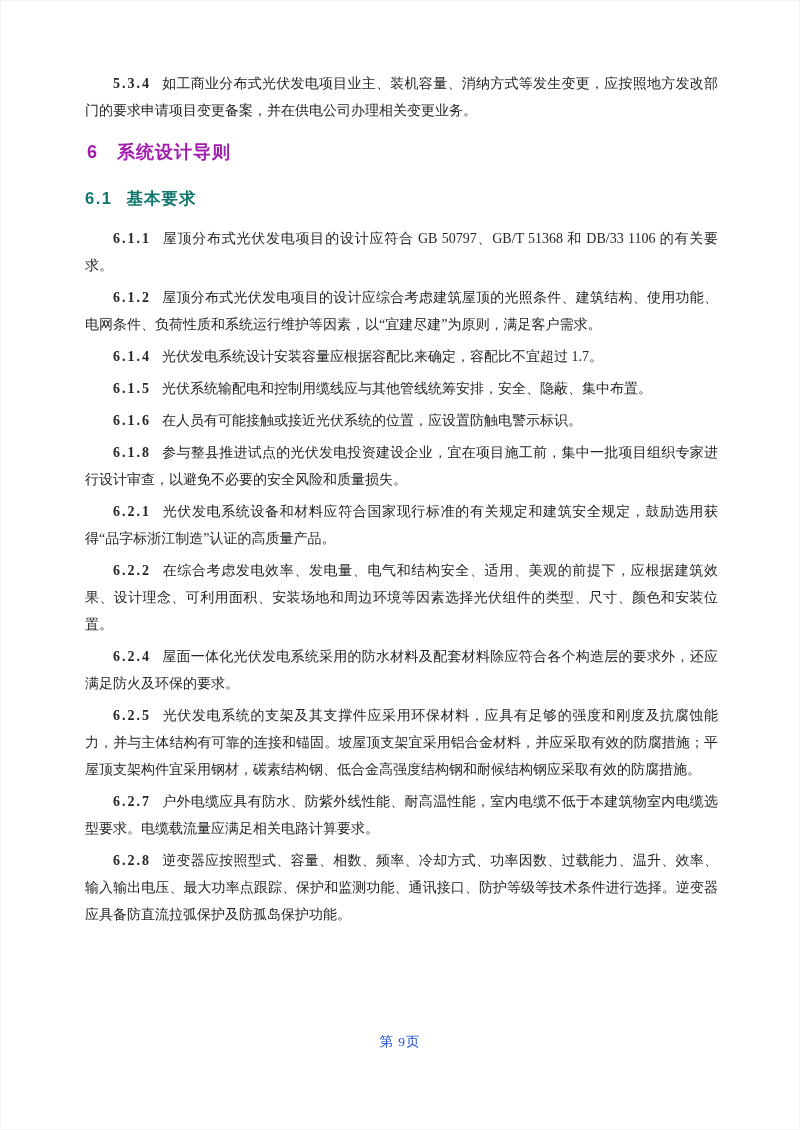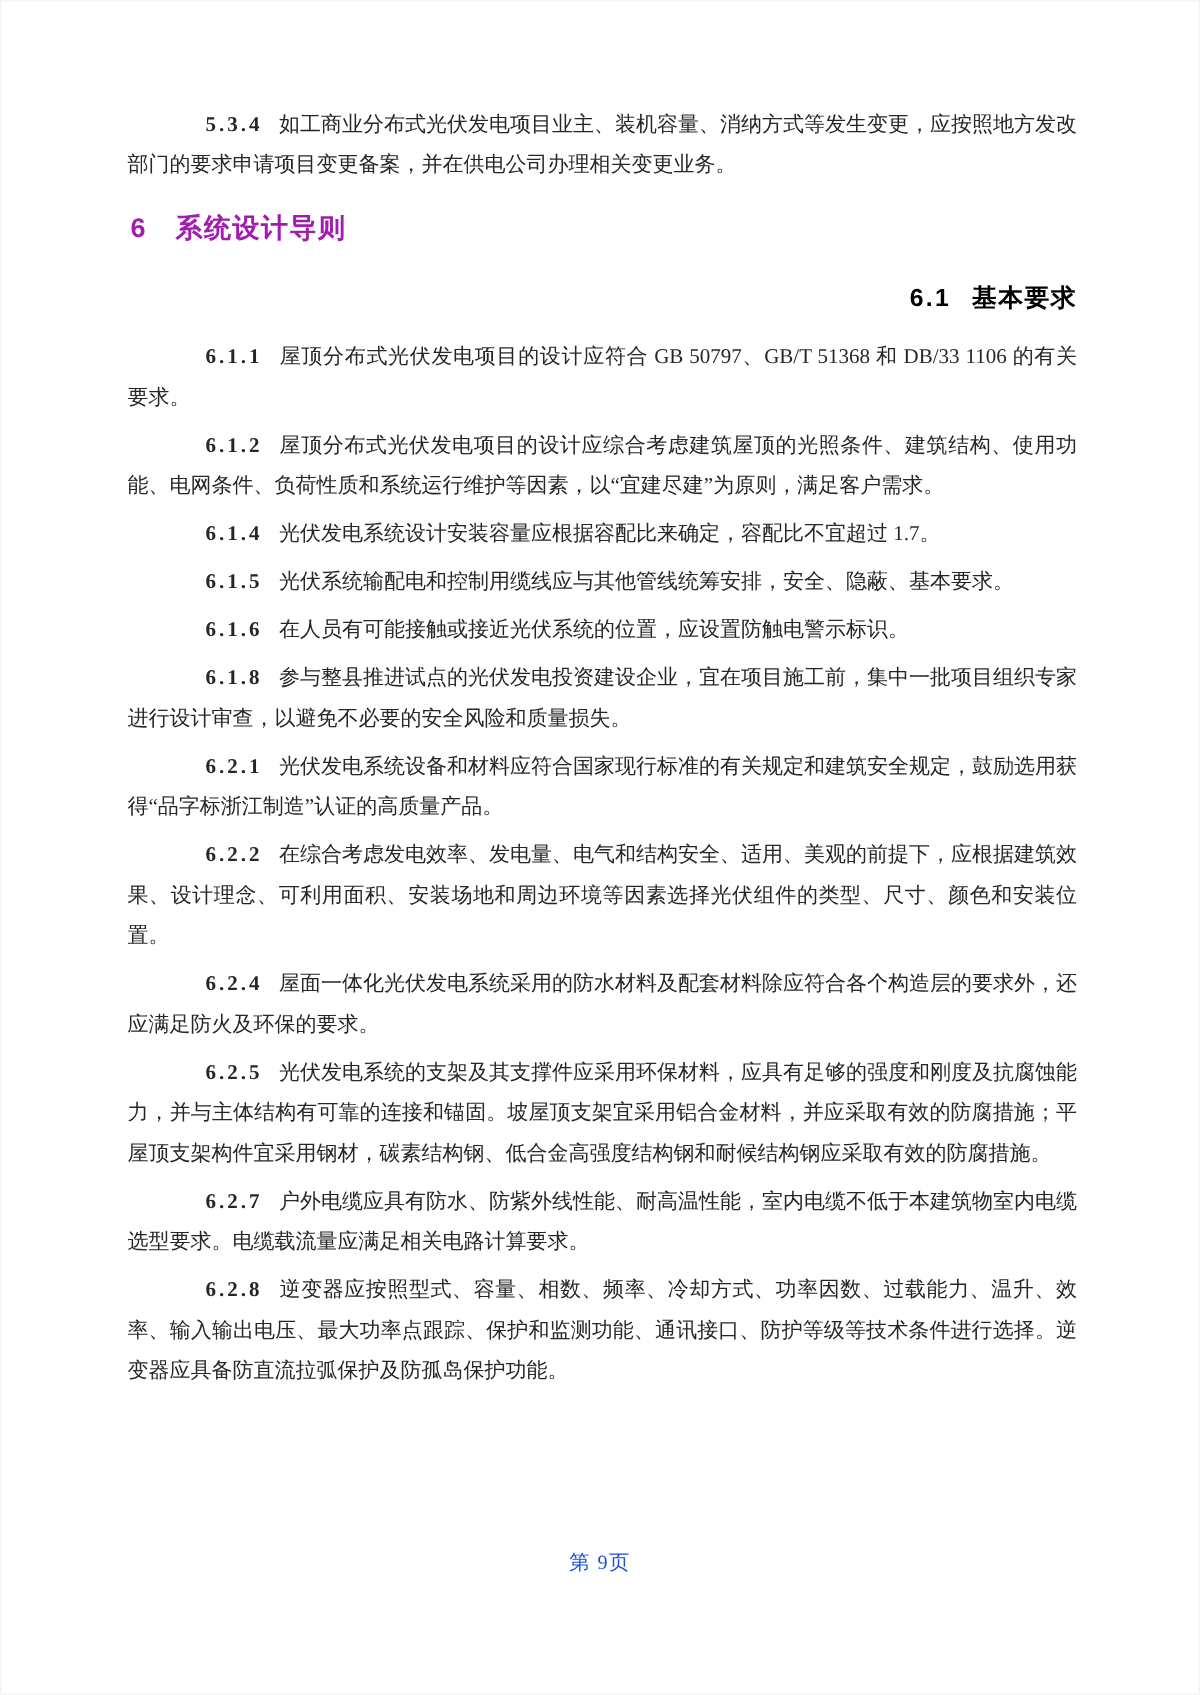--- a/index.html
+++ b/index.html
@@ -29,42 +29,40 @@
     line-height: 27px;
     margin: 0 0 5px 0;
     text-align: justify;
     text-indent: 2em;
   }
   .cnum {
     font-weight: 700;
     letter-spacing: 2px;
     margin-right: 11px;
     white-space: nowrap;
-    margin-left: 24px;
   }
   h1.chapter {
     font-family: "Liberation Sans", "DejaVu Sans", sans-serif;
     font-size: 18px;
     font-weight: 700;
     color: #a21caf;
     margin: 16px 0 24px 2px;
     letter-spacing: 1px;
   }
   h1.chapter .hnum {
     margin-right: 20px;
     letter-spacing: 0;
   }
   h2.section {
     font-family: "Liberation Sans", "DejaVu Sans", sans-serif;
     font-size: 16.5px;
     font-weight: 700;
-    color: #000000;
+    color: #0f766e;
     margin: 18px 0 15px 0;
     letter-spacing: 1px;
-    text-align: right;
   }
   h2.section .hnum {
     margin-right: 14px;
     letter-spacing: 1.5px;
   }
   .footer {
     position: absolute;
     left: 0;
     top: 1033px;
     width: 800px;
@@ -82,21 +80,21 @@
 
     <p class="clause"><span class="cnum">5.3.4</span><span>如工商业分布式光伏发电项目业主、装机容量、消纳方式等发生变更，应按照地方发改部门的要求申请项目变更备案，并在供电公司办理相关变更业务。</span></p>
 
     <h1 class="chapter"><span class="hnum">6</span><span>系统设计导则</span></h1>
 
     <h2 class="section"><span class="hnum">6.1</span><span>基本要求</span></h2>
 
     <p class="clause"><span class="cnum">6.1.1</span><span>屋顶分布式光伏发电项目的设计应符合 GB 50797、GB/T 51368 和 DB/33 1106 的有关要求。</span></p>
     <p class="clause"><span class="cnum">6.1.2</span><span>屋顶分布式光伏发电项目的设计应综合考虑建筑屋顶的光照条件、建筑结构、使用功能、电网条件、负荷性质和系统运行维护等因素，以“宜建尽建”为原则，满足客户需求。</span></p>
     <p class="clause"><span class="cnum">6.1.4</span><span>光伏发电系统设计安装容量应根据容配比来确定，容配比不宜超过 1.7。</span></p>
-    <p class="clause"><span class="cnum">6.1.5</span><span>光伏系统输配电和控制用缆线应与其他管线统筹安排，安全、隐蔽、基本要求。</span></p>
+    <p class="clause"><span class="cnum">6.1.5</span><span>光伏系统输配电和控制用缆线应与其他管线统筹安排，安全、隐蔽、集中布置。</span></p>
     <p class="clause"><span class="cnum">6.1.6</span><span>在人员有可能接触或接近光伏系统的位置，应设置防触电警示标识。</span></p>
     <p class="clause"><span class="cnum">6.1.8</span><span>参与整县推进试点的光伏发电投资建设企业，宜在项目施工前，集中一批项目组织专家进行设计审查，以避免不必要的安全风险和质量损失。</span></p>
 
 
     <p class="clause"><span class="cnum">6.2.1</span><span>光伏发电系统设备和材料应符合国家现行标准的有关规定和建筑安全规定，鼓励选用获得“品字标浙江制造”认证的高质量产品。</span></p>
     <p class="clause"><span class="cnum">6.2.2</span><span>在综合考虑发电效率、发电量、电气和结构安全、适用、美观的前提下，应根据建筑效果、设计理念、可利用面积、安装场地和周边环境等因素选择光伏组件的类型、尺寸、颜色和安装位置。</span></p>
     <p class="clause"><span class="cnum">6.2.4</span><span>屋面一体化光伏发电系统采用的防水材料及配套材料除应符合各个构造层的要求外，还应满足防火及环保的要求。</span></p>
     <p class="clause"><span class="cnum">6.2.5</span><span>光伏发电系统的支架及其支撑件应采用环保材料，应具有足够的强度和刚度及抗腐蚀能力，并与主体结构有可靠的连接和锚固。坡屋顶支架宜采用铝合金材料，并应采取有效的防腐措施；平屋顶支架构件宜采用钢材，碳素结构钢、低合金高强度结构钢和耐候结构钢应采取有效的防腐措施。</span></p>
     <p class="clause"><span class="cnum">6.2.7</span><span>户外电缆应具有防水、防紫外线性能、耐高温性能，室内电缆不低于本建筑物室内电缆选型要求。电缆载流量应满足相关电路计算要求。</span></p>
     <p class="clause"><span class="cnum">6.2.8</span><span>逆变器应按照型式、容量、相数、频率、冷却方式、功率因数、过载能力、温升、效率、输入输出电压、最大功率点跟踪、保护和监测功能、通讯接口、防护等级等技术条件进行选择。逆变器应具备防直流拉弧保护及防孤岛保护功能。</span></p>

